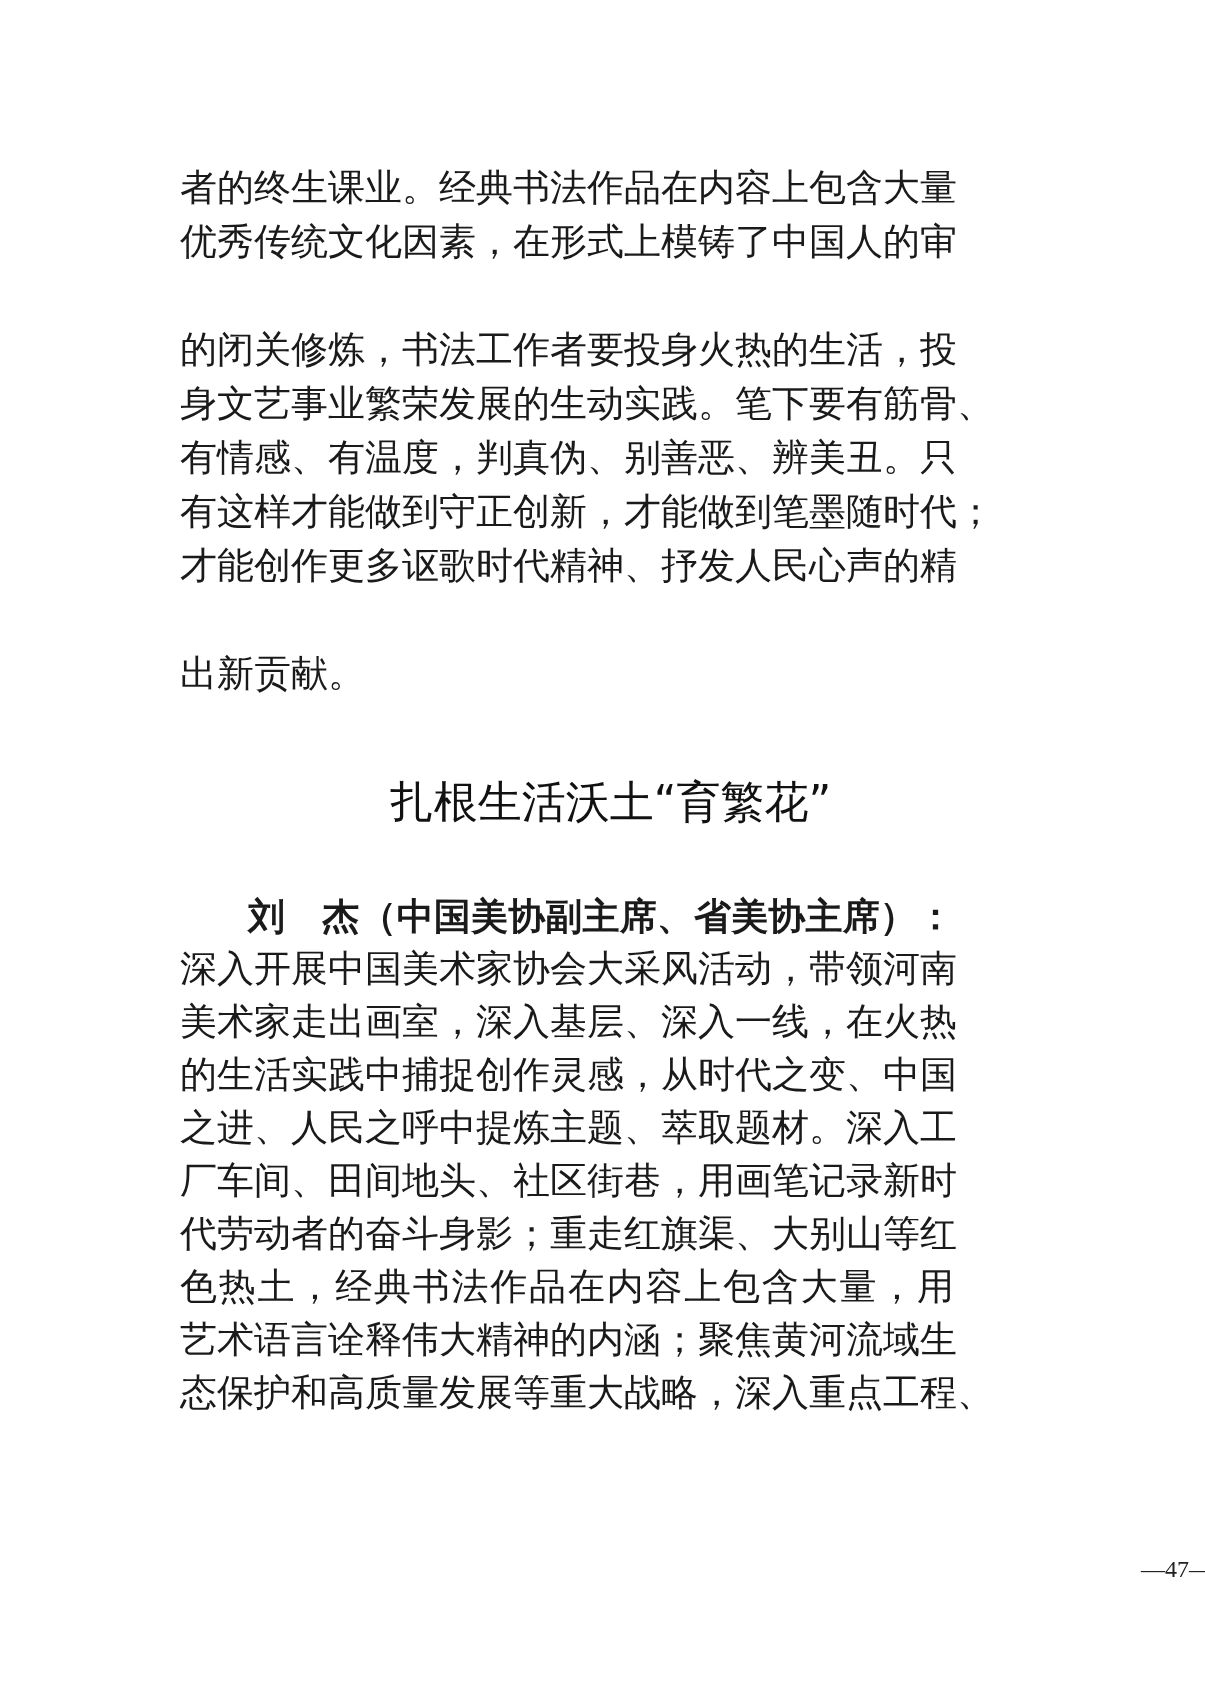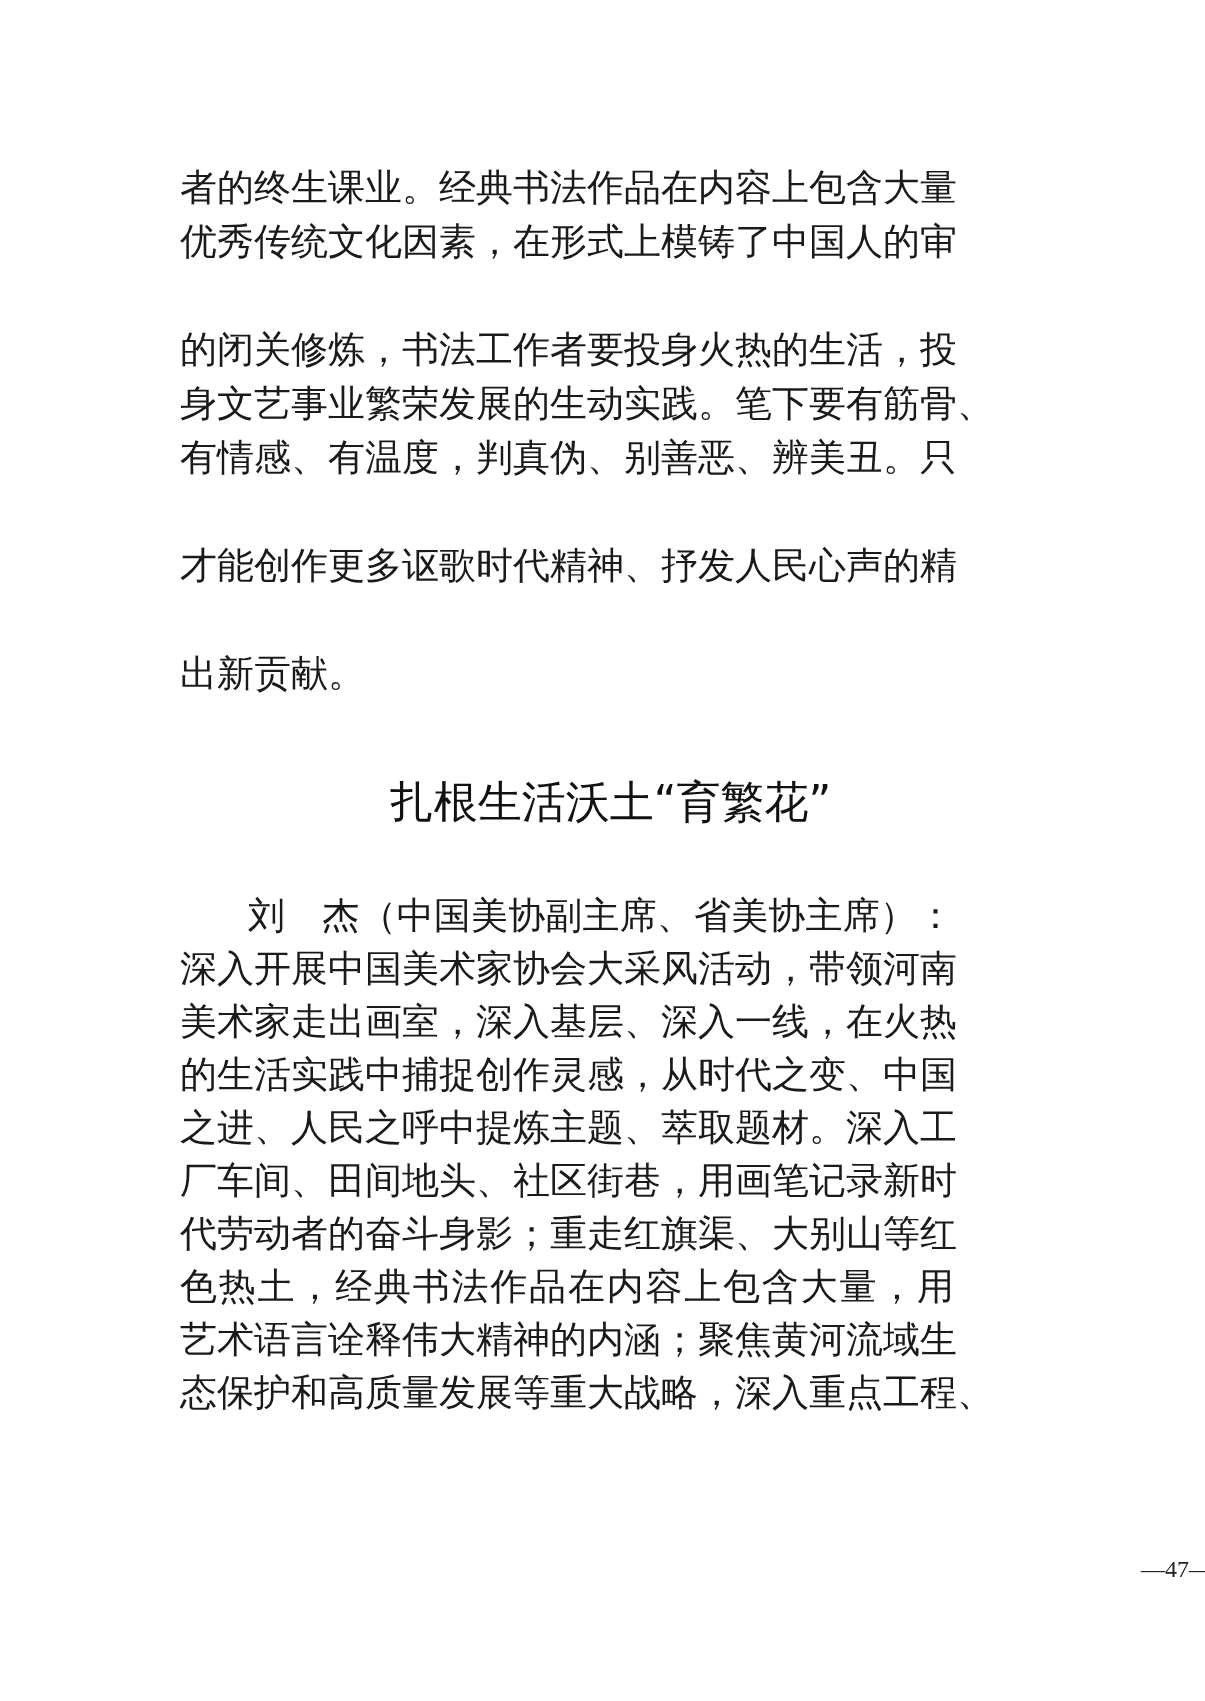--- a/index.html
+++ b/index.html
@@ -22,41 +22,42 @@
     position: absolute;
     left: 0; width: 1205px;
     top: 776px;
     text-align: center;
     font-family: "DejaVu Sans", sans-serif;
     font-weight: normal;
     font-size: 44px;
     line-height: 52px;
     color: #111;
   }
-  .speaker-line { left: 240px; width: 706px; }
+  .speaker-line { left: 240px; width: 706px; font-weight: bold; }
   .pagenum {
     position: absolute;
     left: 0; width: 1205px;
     top: 1556px;
     text-align: right;
     font-family: "Liberation Serif", serif;
     font-size: 24px;
     color: #222;
   }
 </style>
 </head>
 <body>
 
 <div class="page">
 
   <div class="line" style="top:166px">者的终生课业。经典书法作品在内容上包含大量</div>
   <div class="line" style="top:220px">优秀传统文化因素，在形式上模铸了中国人的审</div>
   <div class="line" style="top:328px">的闭关修炼，书法工作者要投身火热的生活，投</div>
   <div class="line" style="top:436px">有情感、有温度，判真伪、别善恶、辨美丑。只</div>
   <div class="line" style="top:382px">身文艺事业繁荣发展的生动实践。笔下要有筋骨、</div>
+  <div class="line" style="top:490px">有这样才能做到守正创新，才能做到笔墨随时代；</div>
   <div class="line" style="top:544px">才能创作更多讴歌时代精神、抒发人民心声的精</div>
   <div class="line last" style="top:652px">出新贡献。</div>
 
   <div class="title">扎根生活沃土“育繁花”</div>
 
   <div class="line speaker-line" style="top:894px">刘　杰（中国美协副主席、省美协主席）：</div>
   <div class="line" style="top:947px">深入开展中国美术家协会大采风活动，带领河南</div>
   <div class="line" style="top:1000px">美术家走出画室，深入基层、深入一线，在火热</div>
   <div class="line" style="top:1106px">之进、人民之呼中提炼主题、萃取题材。深入工</div>
   <div class="line" style="top:1053px">的生活实践中捕捉创作灵感，从时代之变、中国</div>

